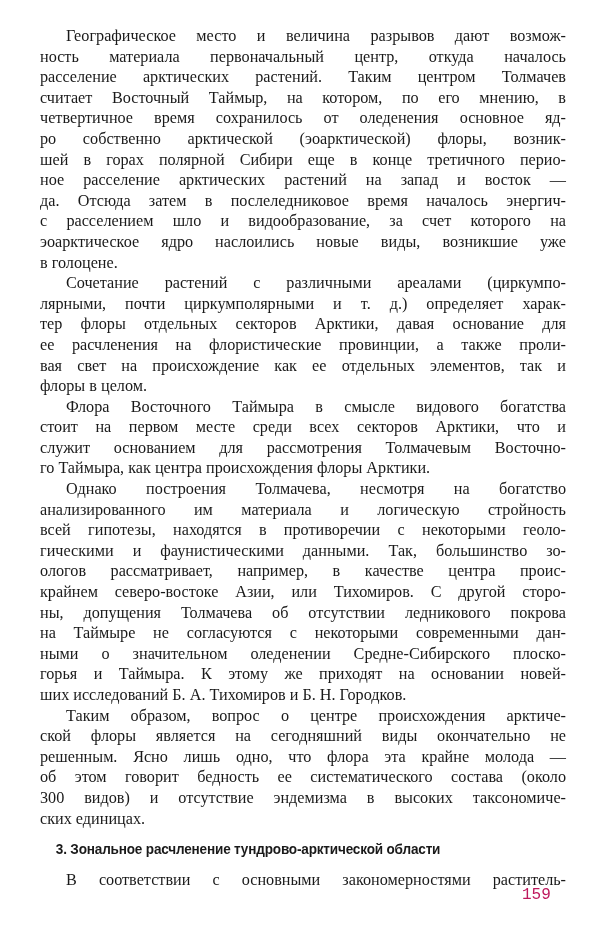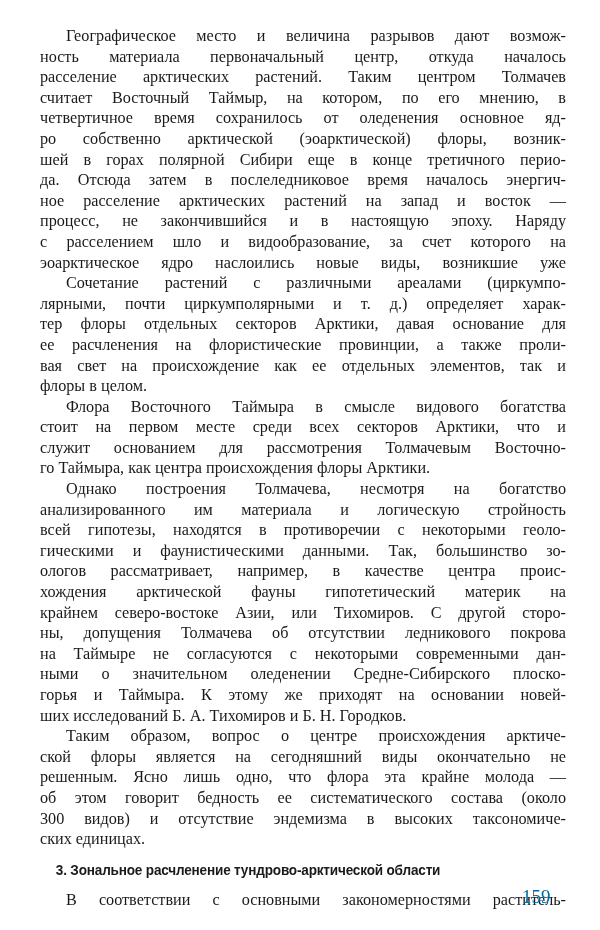--- a/index.html
+++ b/index.html
@@ -4,39 +4,39 @@
 <style>
   html, body { margin:0; padding:0; }
   body { width:600px; height:930px; background:#ffffff; position:relative; overflow:hidden; }
   .page { position:absolute; left:40px; top:26px; width:526px;
     font-family:"Liberation Serif", serif; font-size:16.2px; color:#1a1a1a; }
   .line { height:20.6px; line-height:20.6px; white-space:nowrap; text-align:justify; text-align-last:justify; display:block; overflow:visible; }
   .line.last { text-align-last:left; }
   .line.indent { padding-left:26px; }
   .heading { font-family:"Liberation Sans", sans-serif; font-weight:bold; font-size:14.6px; height:20.6px; line-height:20.6px;
     margin-top:10px; margin-bottom:10px; padding-left:17px; letter-spacing:-0.2px; white-space:nowrap; transform:scaleX(0.93); transform-origin:left; }
-  .pagenum { position:absolute; left:522px; top:886px; font-family:Liberation Serif, serif; font-size:19px; color:#0369a1; }
+  .pagenum { position:absolute; left:522px; top:886px; font-family:Liberation Mono, monospace; font-size:16px; color:#be185d; }
 </style>
 </head>
 <body>
 
 <div class="page">
   <div>
     <span class="line indent">Географическое место и величина разрывов дают возмож-</span>
     <span class="line">ность материала первоначальный центр, откуда началось</span>
     <span class="line">расселение арктических растений. Таким центром Толмачев</span>
     <span class="line">считает Восточный Таймыр, на котором, по его мнению, в</span>
     <span class="line">четвертичное время сохранилось от оледенения основное яд-</span>
     <span class="line">ро собственно арктической (эоарктической) флоры, возник-</span>
     <span class="line">шей в горах полярной Сибири еще в конце третичного перио-</span>
+    <span class="line">ное расселение арктических растений на запад и восток —</span>
     <span class="line">да. Отсюда затем в послеледниковое время началось энергич-</span>
-    <span class="line">ное расселение арктических растений на запад и восток —</span>
-    <span class="line">процесс, не закончившийся и в настоящую эпоху. Наряду</span>
     <span class="line">с расселением шло и видообразование, за счет которого на</span>
     <span class="line">эоарктическое ядро наслоились новые виды, возникшие уже</span>
+    <span class="line last">в голоцене.</span>
   </div>
   <div>
     <span class="line indent">Сочетание растений с различными ареалами (циркумпо-</span>
     <span class="line">лярными, почти циркумполярными и т. д.) определяет харак-</span>
     <span class="line">тер флоры отдельных секторов Арктики, давая основание для</span>
     <span class="line">ее расчленения на флористические провинции, а также проли-</span>
     <span class="line">вая свет на происхождение как ее отдельных элементов, так и</span>
     <span class="line last">флоры в целом.</span>
   </div>
   <div>
@@ -44,21 +44,20 @@
     <span class="line">стоит на первом месте среди всех секторов Арктики, что и</span>
     <span class="line">служит основанием для рассмотрения Толмачевым Восточно-</span>
     <span class="line last">го Таймыра, как центра происхождения флоры Арктики.</span>
   </div>
   <div>
     <span class="line indent">Однако построения Толмачева, несмотря на богатство</span>
     <span class="line">анализированного им материала и логическую стройность</span>
     <span class="line">всей гипотезы, находятся в противоречии с некоторыми геоло-</span>
     <span class="line">гическими и фаунистическими данными. Так, большинство зо-</span>
     <span class="line">ологов рассматривает, например, в качестве центра проис-</span>
-    <span class="line">хождения арктической фауны гипотетический материк на</span>
     <span class="line">крайнем северо-востоке Азии, или Тихомиров. С другой сторо-</span>
     <span class="line">ны, допущения Толмачева об отсутствии ледникового покрова</span>
     <span class="line">на Таймыре не согласуются с некоторыми современными дан-</span>
     <span class="line">ными о значительном оледенении Средне-Сибирского плоско-</span>
     <span class="line">горья и Таймыра. К этому же приходят на основании новей-</span>
     <span class="line last">ших исследований Б. А. Тихомиров и Б. Н. Городков.</span>
   </div>
   <div>
     <span class="line indent">Таким образом, вопрос о центре происхождения арктиче-</span>
     <span class="line">ской флоры является на сегодняшний виды окончательно не</span>

